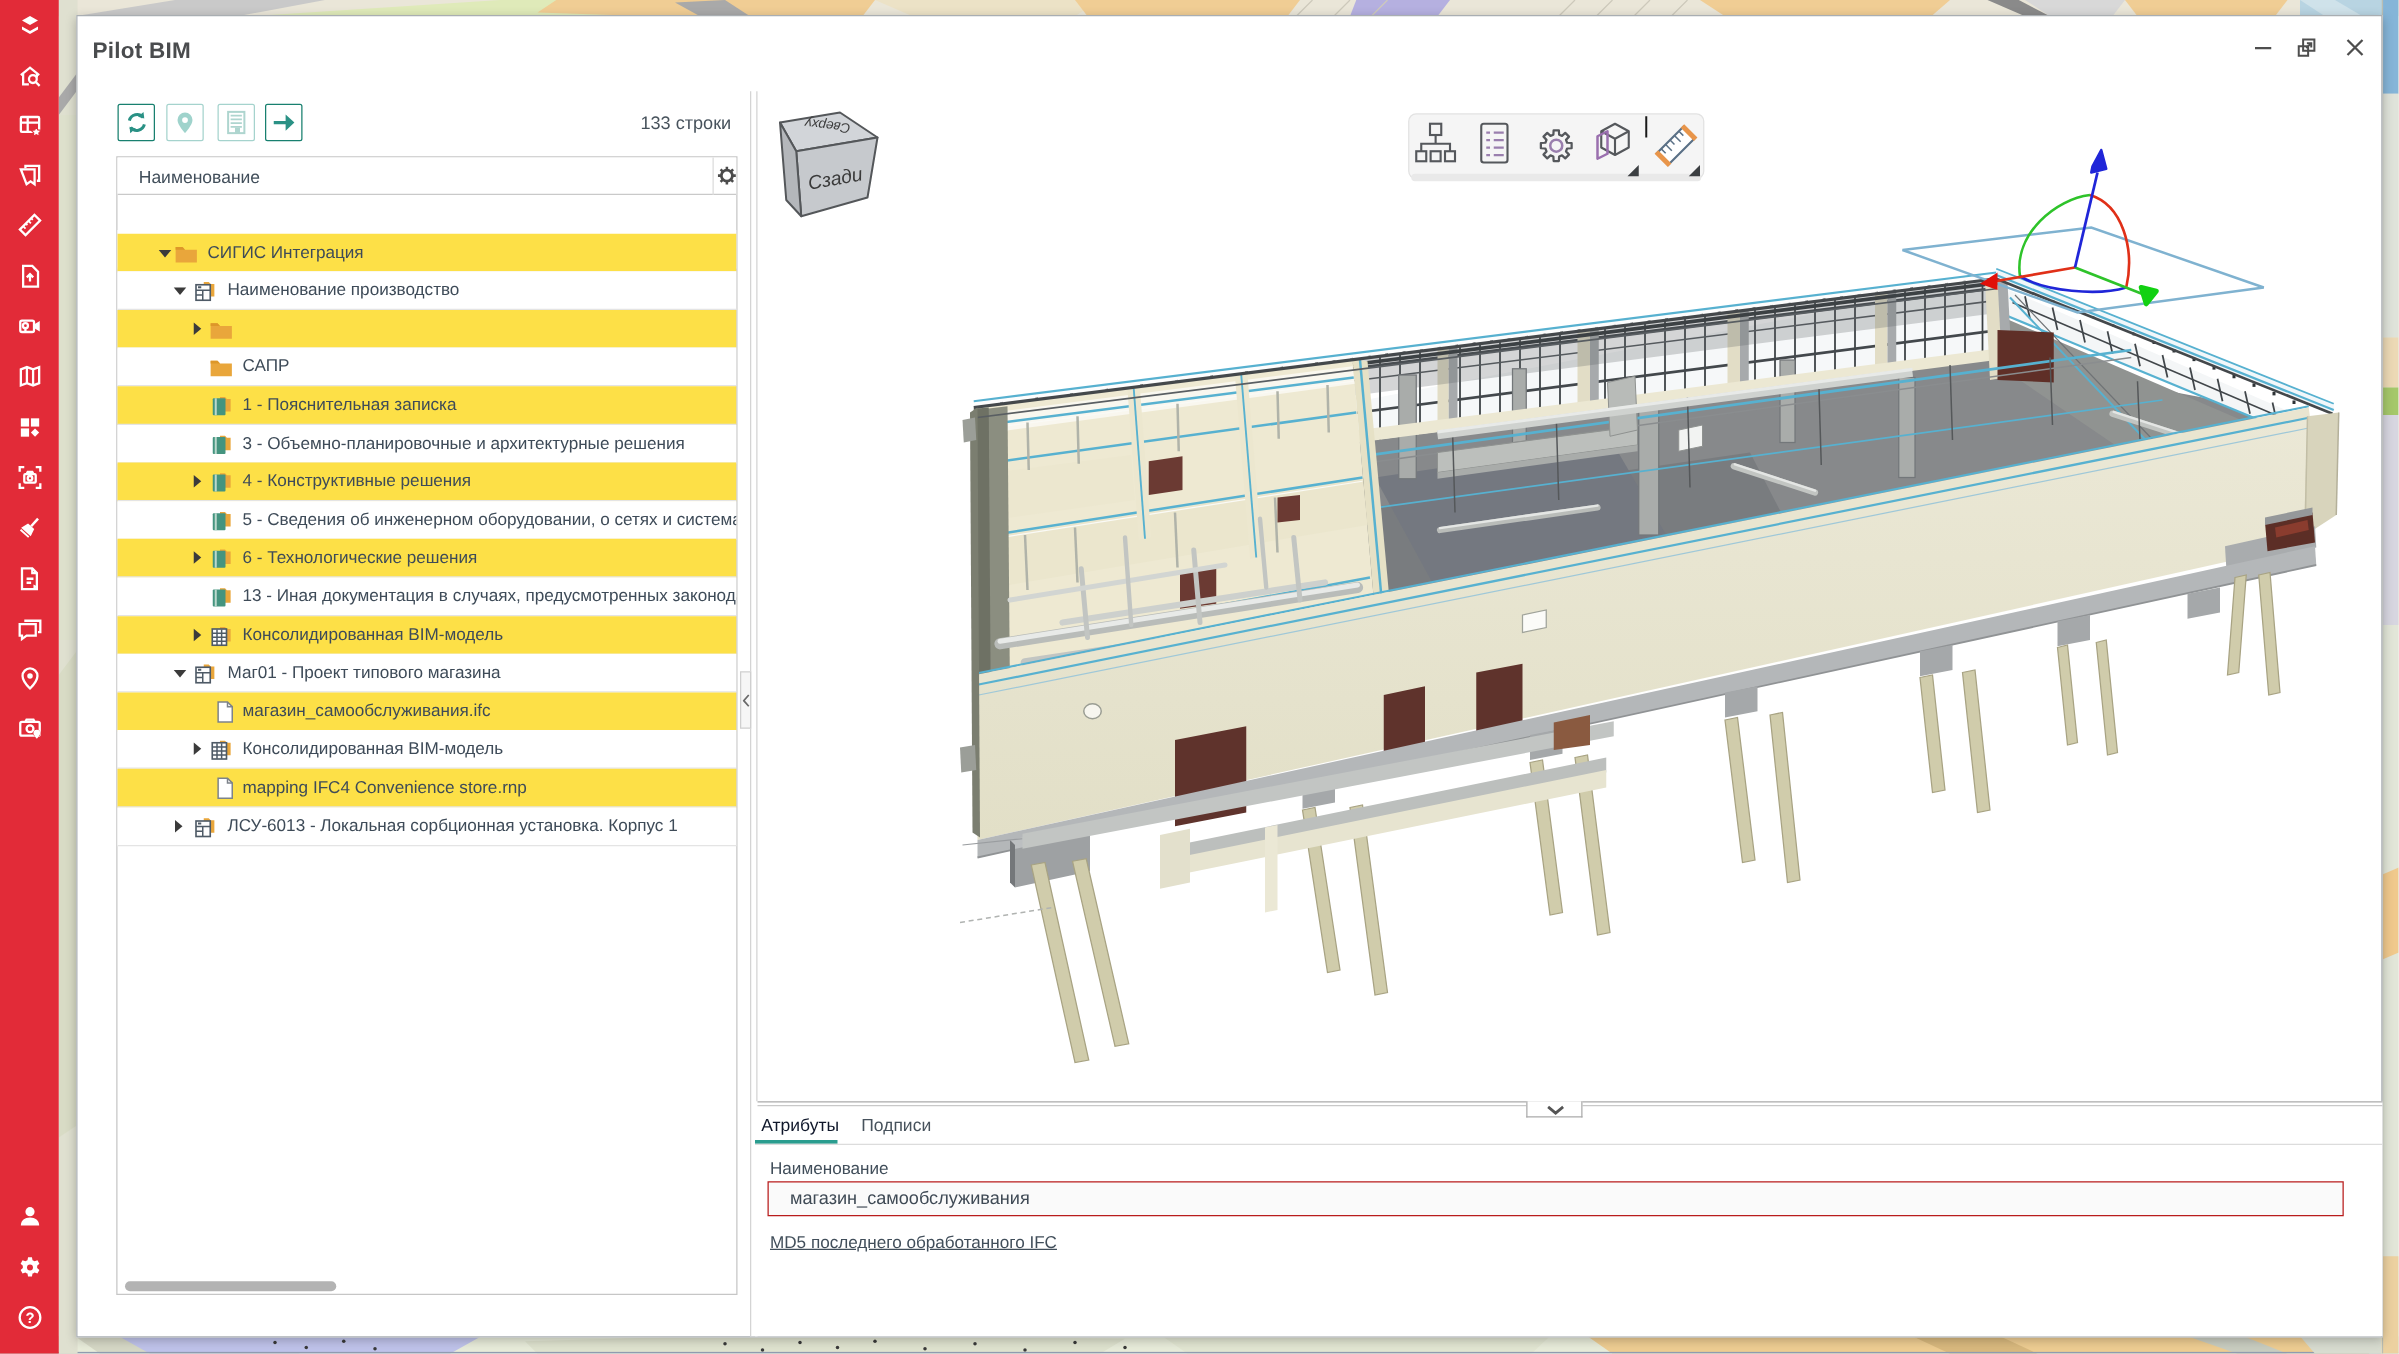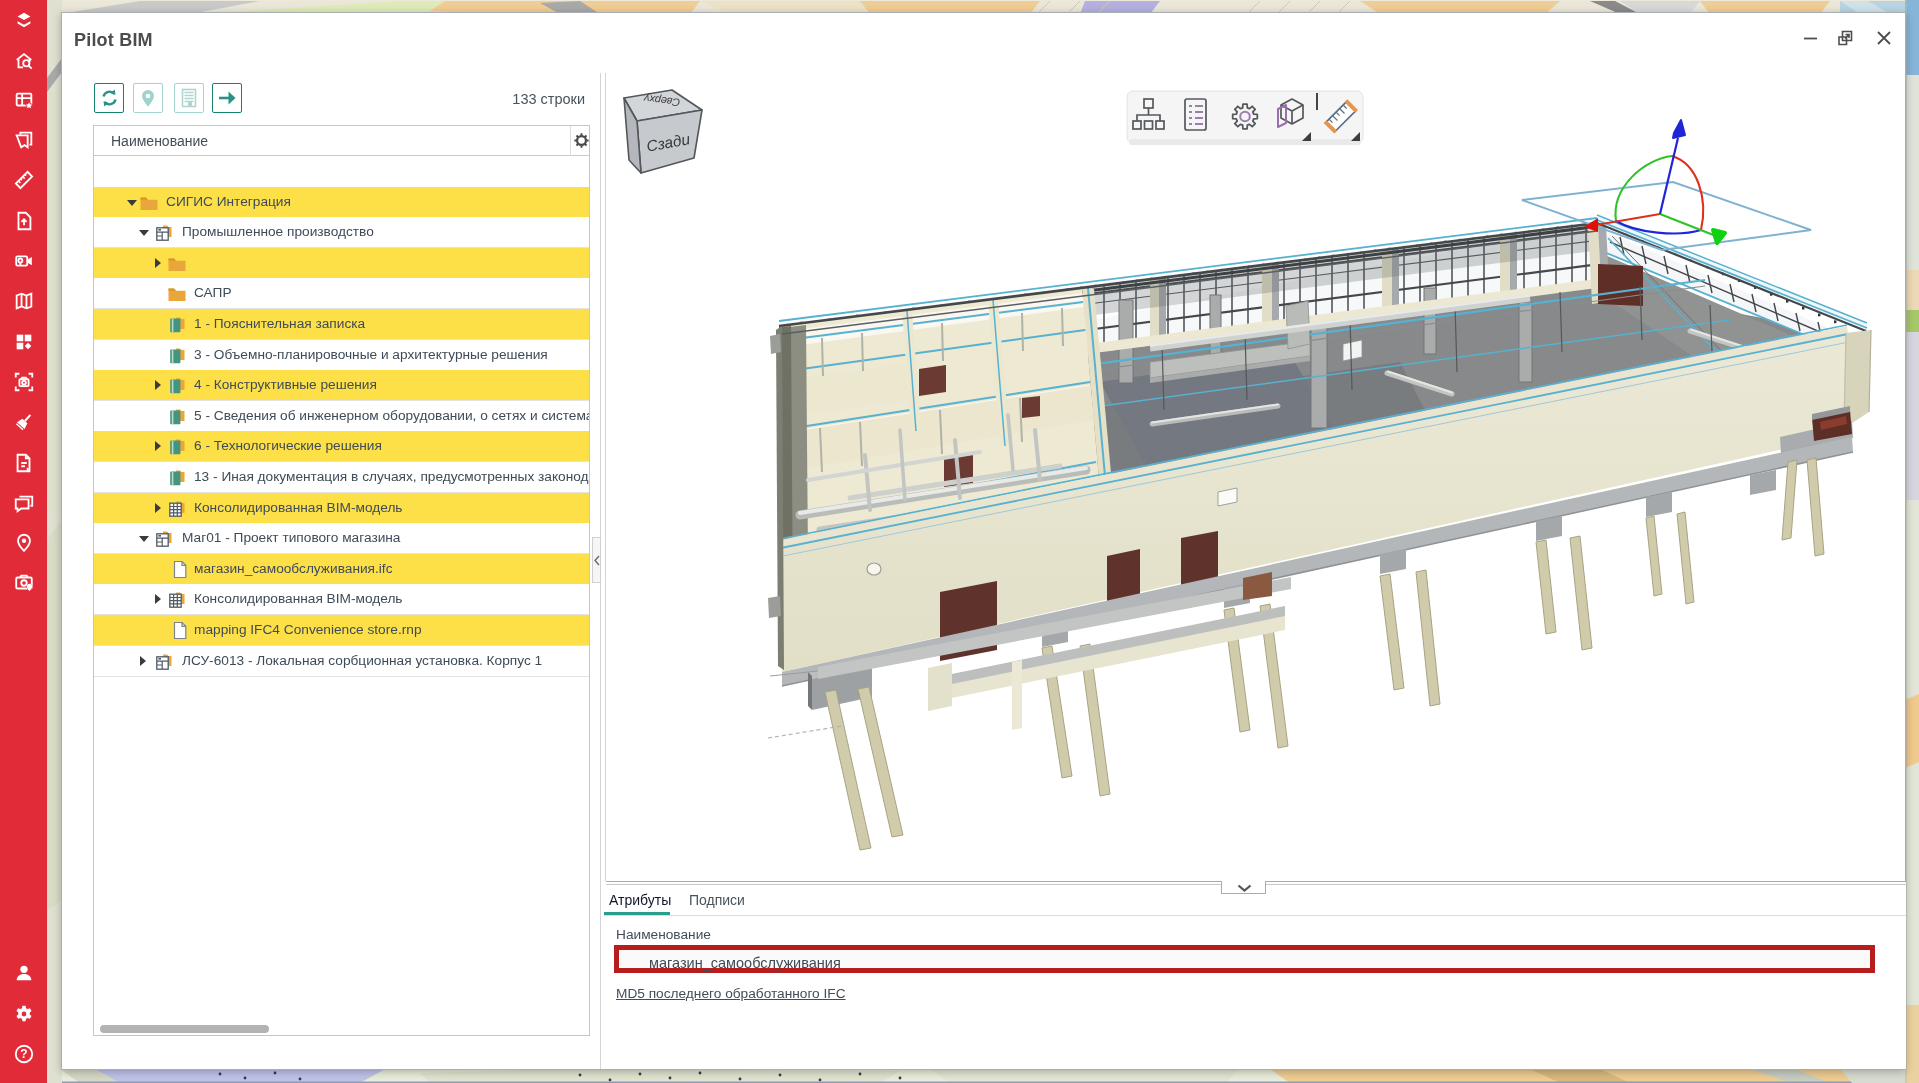--- a/index.html
+++ b/index.html
@@ -29,21 +29,21 @@
 #hscroll { position:absolute; left:6px; top:899px; width:169px; height:8px; border-radius:4px; background:#b3b3b3; }
 #split { left:600px; top:73px; width:6px; height:996px; background:#fff; border-left:1px solid #d4d4d4; border-right:1px solid #d4d4d4; }
 #splitgrab { left:592px; top:537px; width:9px; height:46px; background:#f6f6f6; border:1px solid #cfcfcf; }
 #vp { left:606px; top:12px; width:1299px; height:869px; overflow:hidden; }
 #bpanel { left:604px; top:881px; width:1302px; height:188px; background:#fff; }
 #collapse { position:absolute; left:617px; top:0px; width:45px; height:13px; background:#fff; border:1px solid #ababab; border-top:none; }
 .tab { position:absolute; top:11px; font-size:14px; }
 #tabul { position:absolute; left:0px; top:31px; width:66px; height:3px; background:#2a9d8f; }
 #tabline { position:absolute; left:0px; top:34px; width:1302px; height:1px; background:#dcdcdc; }
 .flabel { position:absolute; left:12px; font-size:13.7px; color:#414e5a; }
-.finput { position:absolute; left:10px; width:1261px; height:28px; background:#fafafa; border:5px solid #b91c1c; font-size:14.5px; color:#3f4a55; line-height:26px; padding-left:30px; }
+.finput { position:absolute; left:10px; width:1261px; height:28px; background:#fafafa; border:1px solid #b91c1c; font-size:14.5px; color:#3f4a55; line-height:26px; padding-left:17px; }
 </style></head>
 <body>
 <div id="stage">
 <svg width="0" height="0" style="position:absolute;">
   <defs>
     <symbol id="i-folder" viewBox="0 0 20 19">
       <path d="M1.5,4.5 h5.5 l2,2.2 h9.5 v10.3 h-17 z" fill="#e9a63b"></path>
       <path d="M1.5,4.5 h5.5 l2,2.2 h-7.5 z" fill="#dd9729"></path>
     </symbol>
     <symbol id="i-doc" viewBox="0 0 20 19">
@@ -317,21 +317,21 @@
           <svg class="ticon" style="left:45px;">
             <use href="#i-folder"></use>
           </svg>
           <span class="txt" style="left:72px;">СИГИС Интеграция</span>
         </div>
       <div class="trow" style="top:91.2px;">
           <i class="exp-d" style="left:45px;"></i>
           <svg class="ticon" style="left:60px;">
             <use href="#i-proj"></use>
           </svg>
-          <span class="txt" style="left:88px;">Промышленное производство</span>
+          <span class="txt" style="left:88px;">Наименование производство</span>
         </div>
       <div class="trow alt" style="top:121.8px;">
           <i class="exp-r" style="left:61px;"></i>
           <svg class="ticon" style="left:73px;">
             <use href="#i-folder"></use>
           </svg>
           <span class="txt" style="left:100px;margin-top:40px;">Сводная модель</span>
         </div>
       <div class="trow" style="top:152.4px;">
           <svg class="ticon" style="left:73px;">

